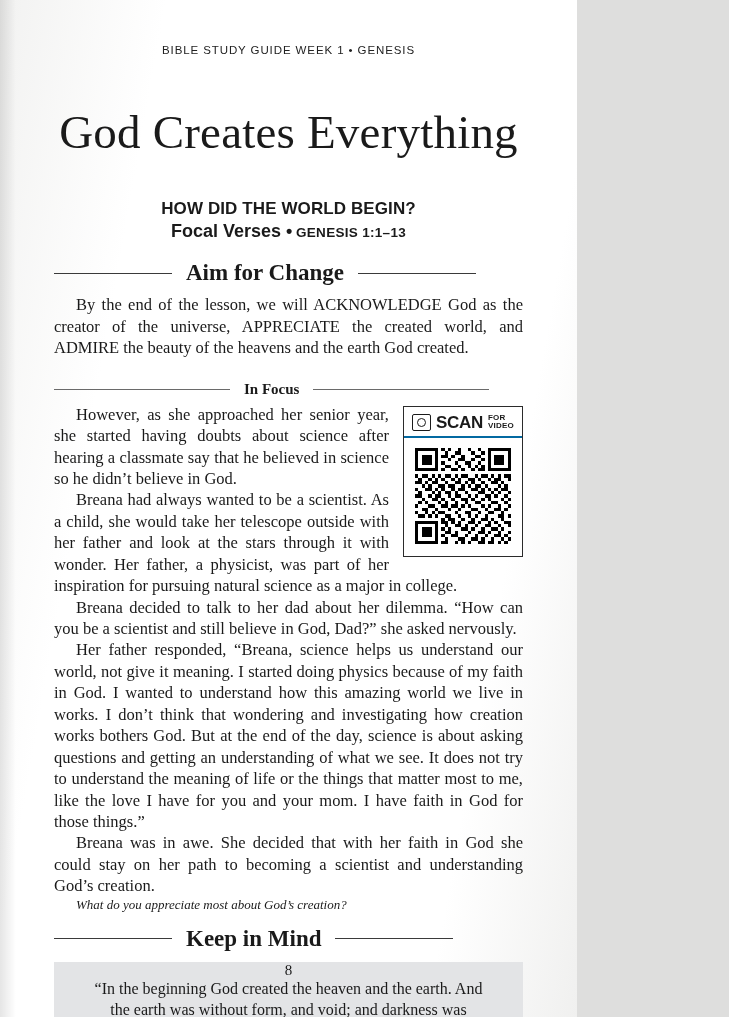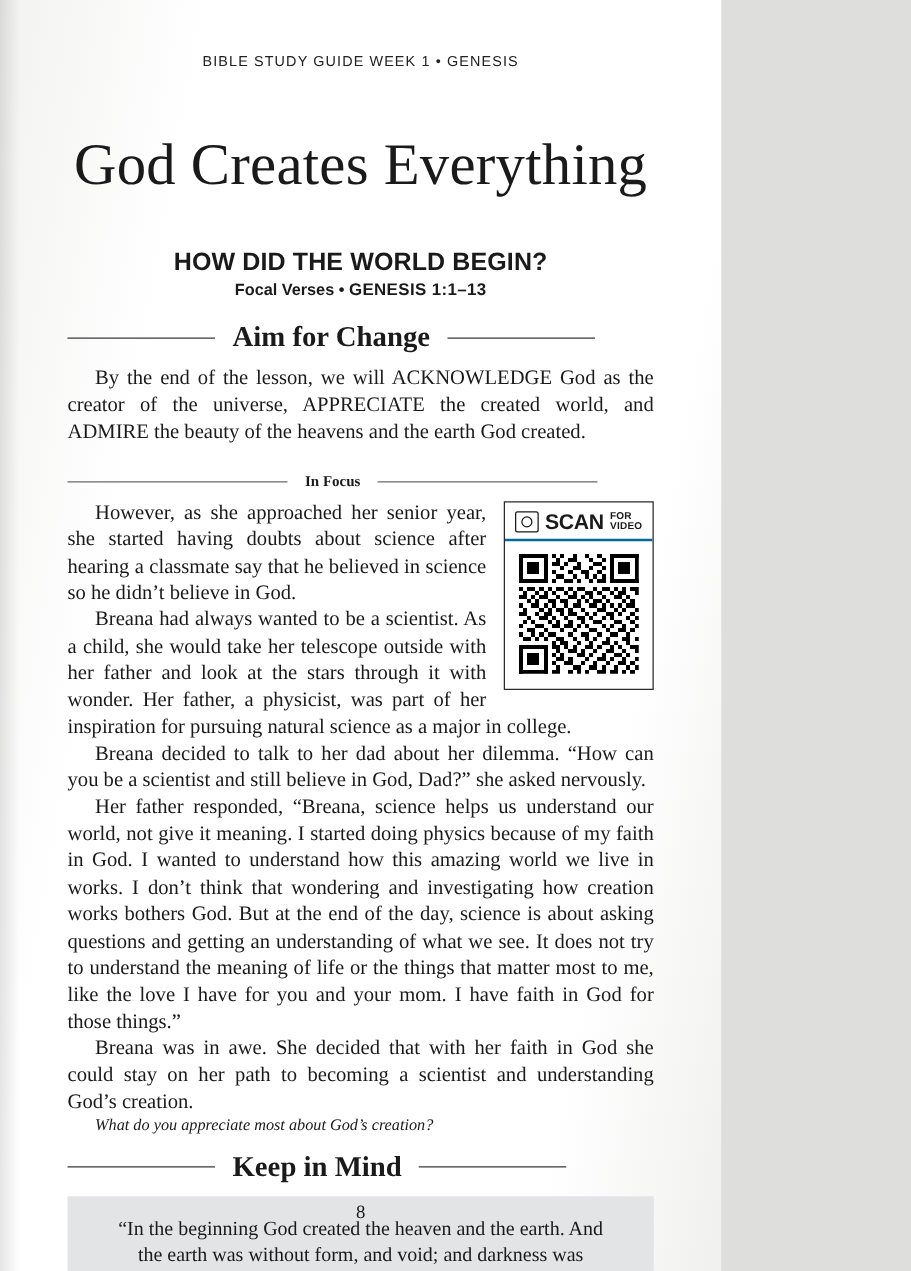--- a/index.html
+++ b/index.html
@@ -49,52 +49,52 @@
     font-weight: 400;
     line-height: 1.05;
     margin: 52px 0 0 0;
     letter-spacing: 0.2px;
   }
 
   .subtitle {
     text-align: center;
     font-family: "Liberation Sans", sans-serif;
     font-weight: bold;
-    font-size: 20px;
+    font-size: 17px;
     margin-top: 42px;
     letter-spacing: 0.1px;
   }
   .focal {
     text-align: center;
     font-family: "Liberation Sans", sans-serif;
     font-size: 13px;
     margin-top: 2px;
   }
-  .focal .fv-label { font-weight: bold; font-size: 13px;}
+  .focal .fv-label { font-weight: bold; font-size: 18px;}
   .focal .fv-ref { font-weight: bold; font-size: 13.5px; letter-spacing: 0.3px;}
 
   .rule-heading {
     display: flex;
     align-items: center;
     margin-top: 18px;
     margin-bottom: 6px;
   }
   .rule-heading .line {
     flex: 1 1 auto;
     height: 1px;
     background: #3a3a3a;
   }
   .rule-heading .rh-text {
     padding: 0 14px;
     font-family: "Liberation Serif", serif;
     font-weight: bold;
     white-space: nowrap;
   }
   .rule-heading.big .rh-text { font-size: 23px; }
-  .rule-heading.small .rh-text { font-size: 12px; }
+  .rule-heading.small .rh-text { font-size: 15px; }
   .rule-heading.small .line { background: #6a6a6a; }
   .rule-heading.big .line { margin: 0 0; }
   .rule-heading.big .line.short { max-width: 118px; }
   .rule-heading.small .line.short { max-width: 176px; }
 
   p.body {
     font-size: 16.5px;
     line-height: 1.30;
     text-align: justify;
     margin: 0;

